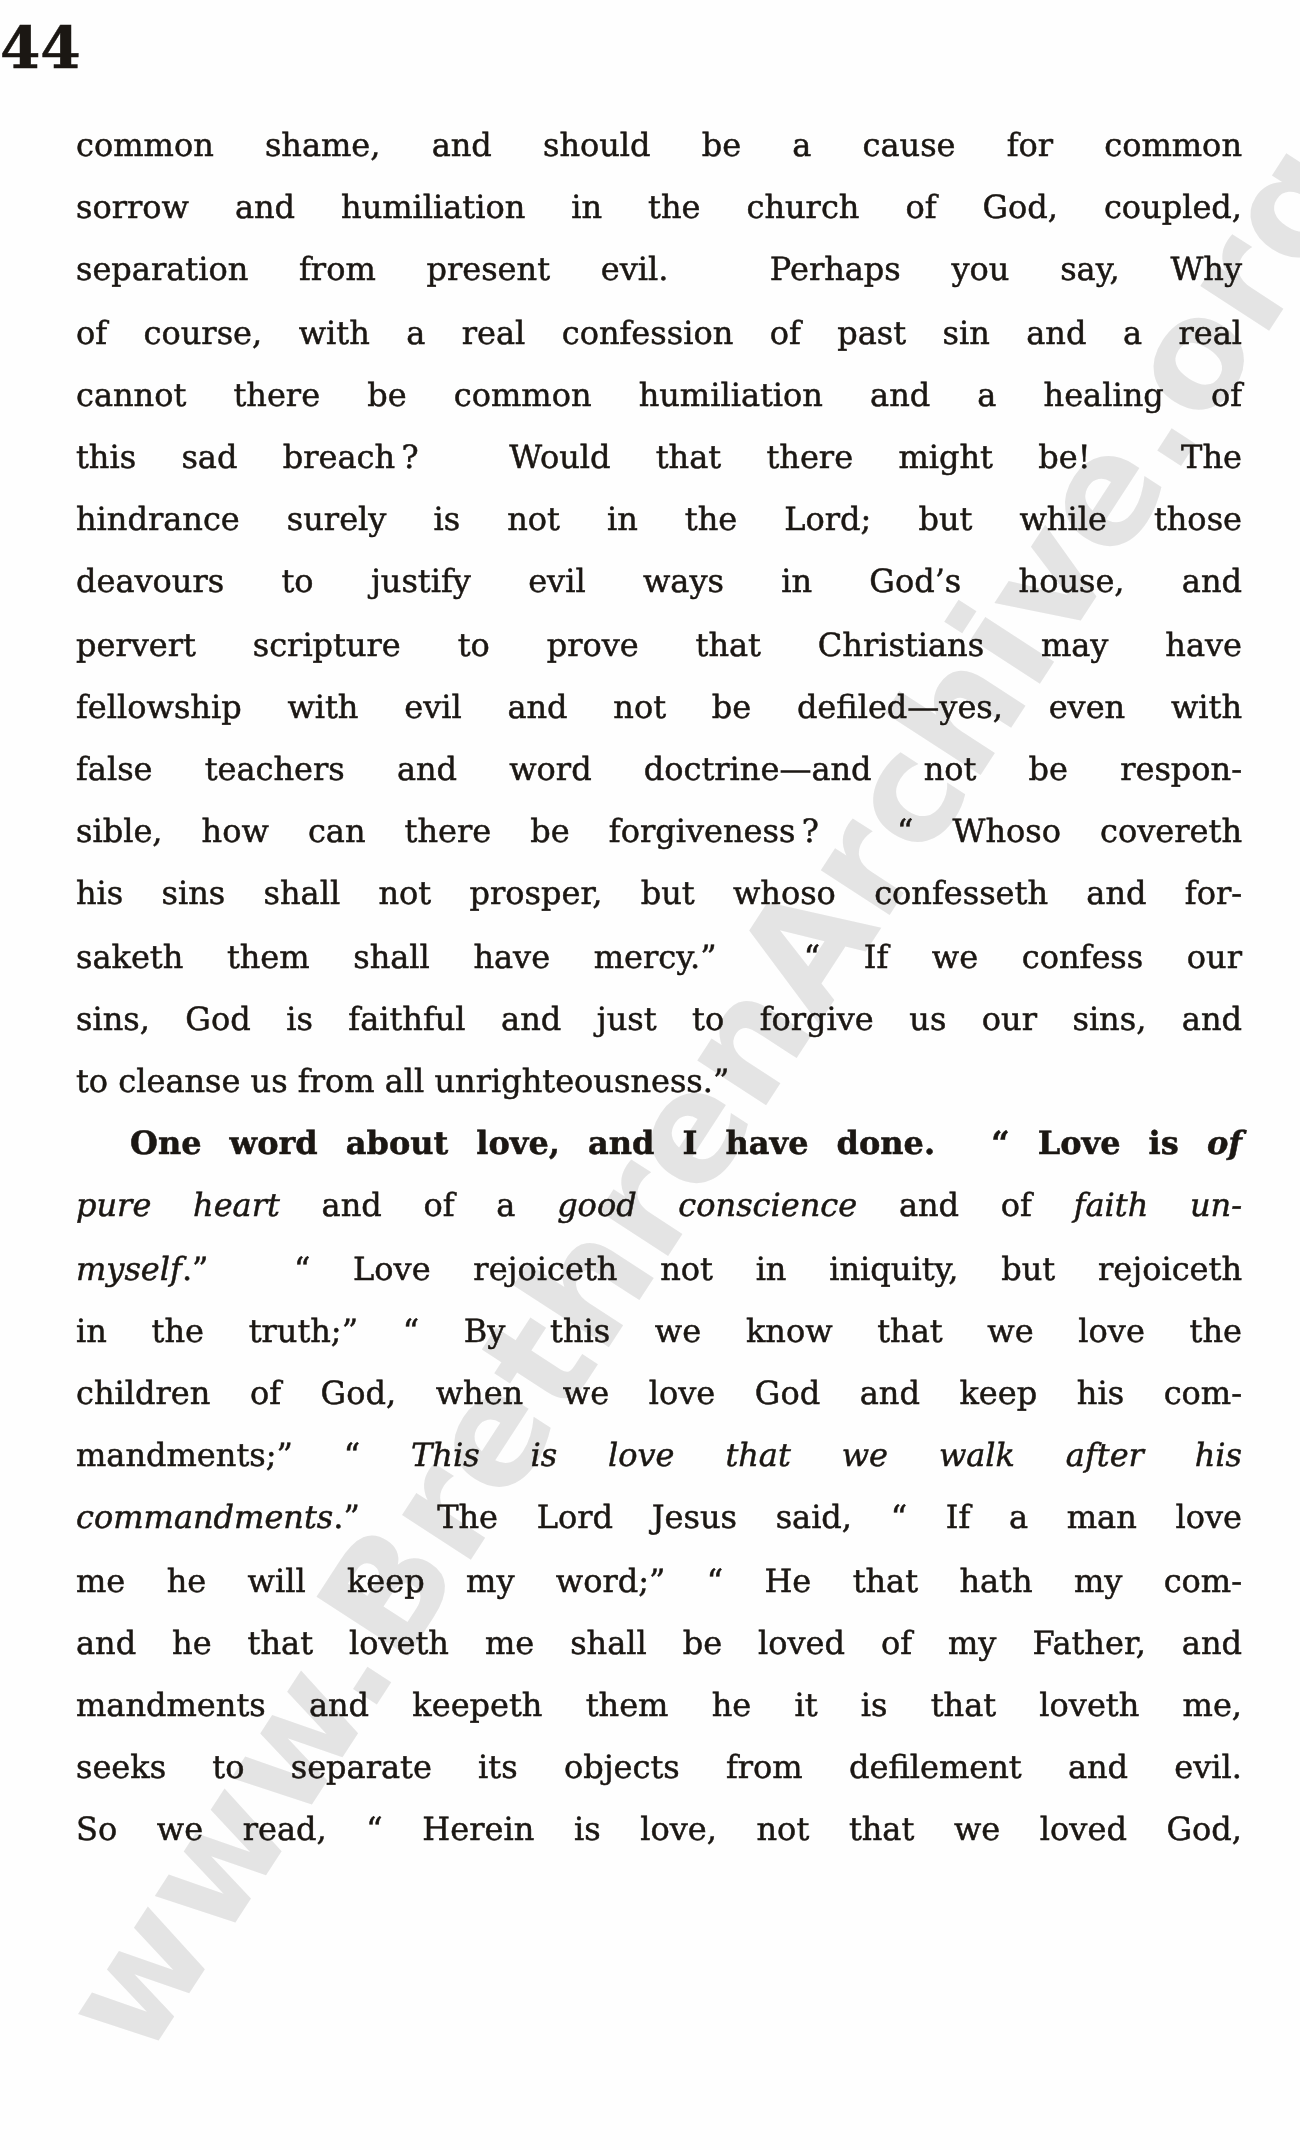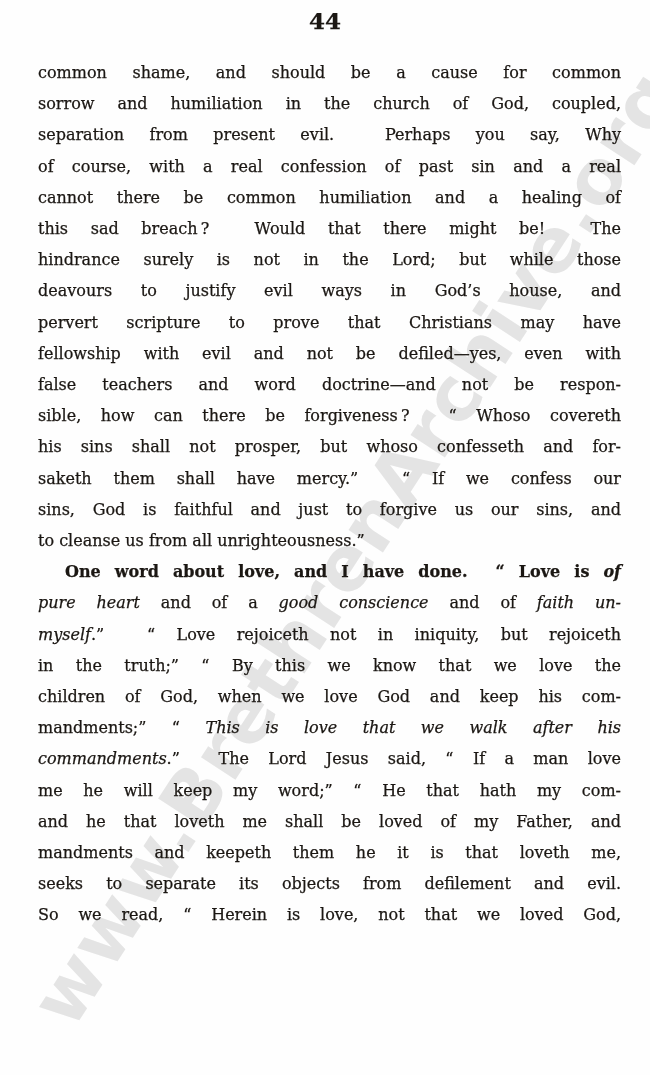--- a/index.html
+++ b/index.html
@@ -32,22 +32,22 @@
     opacity: 0.55;
     white-space: nowrap;
     z-index: 0;
     -webkit-text-stroke: 0;
   }
   .page-number {
     position: absolute;
     top: 7px;
     left: 0;
     width: 100%;
-    text-align: center;
-    font-size: 23px;
+    text-align: left;
+    font-size: 29px;
     font-weight: bold;
     z-index: 1;
   }
   .page-text {
     position: absolute;
     top: 57px;
     left: 38px;
     width: 583px;
     z-index: 1;
     font-size: 16px;

